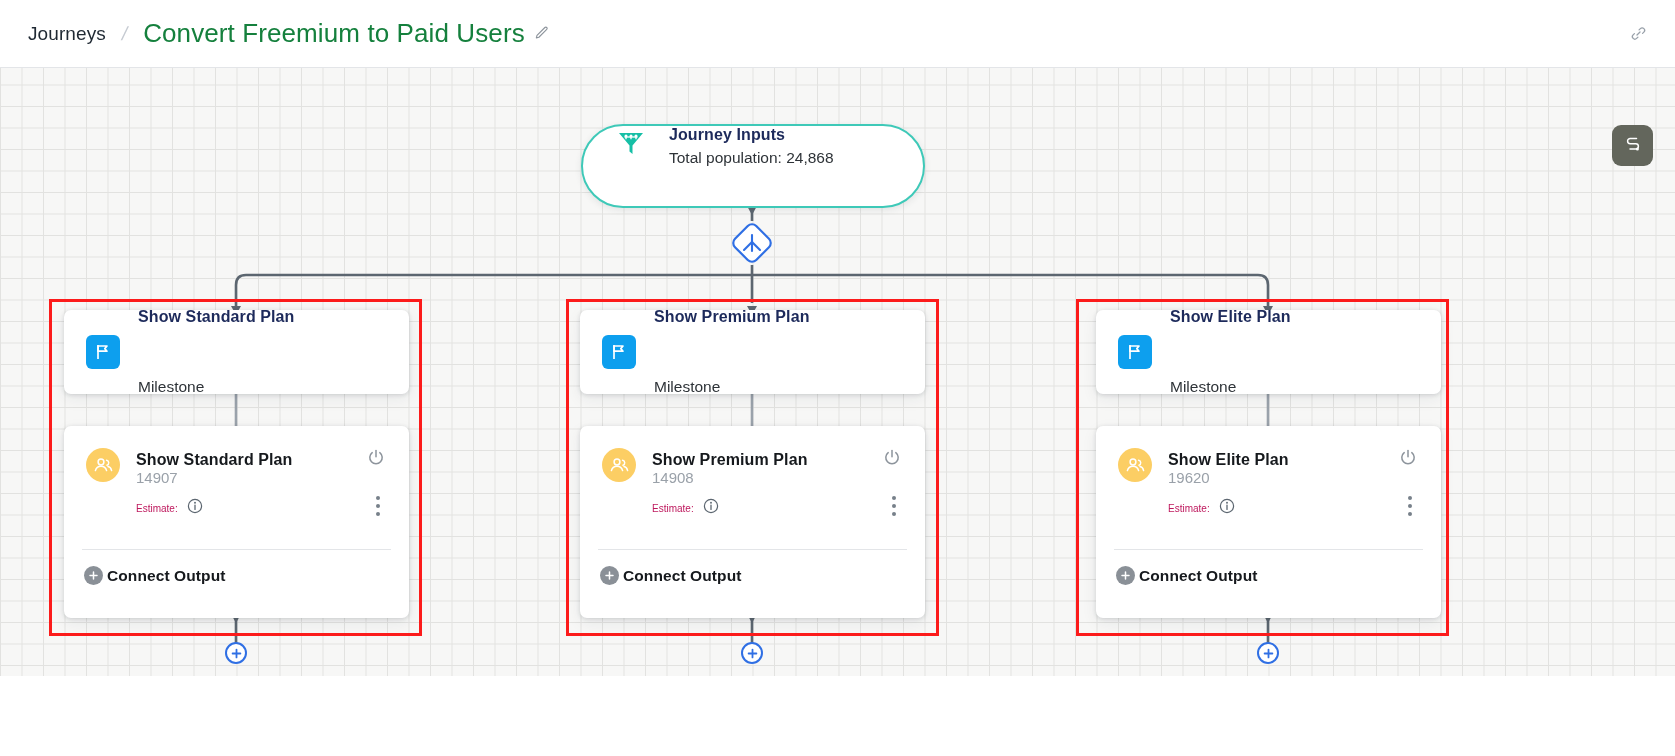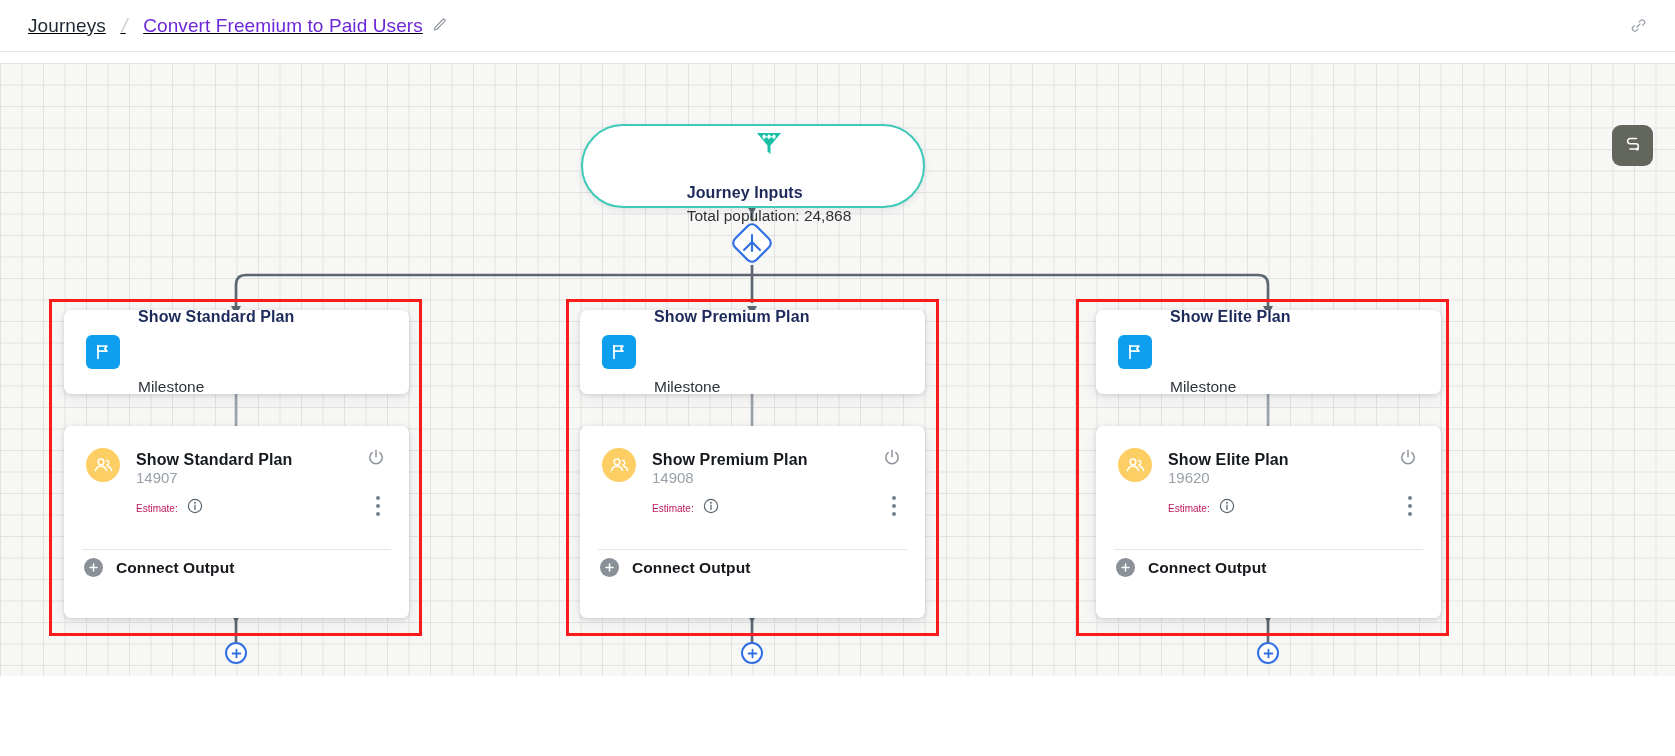--- a/index.html
+++ b/index.html
@@ -7,38 +7,37 @@
   html, body {
     width: 1675px; height: 756px;
     font-family: "Liberation Sans", sans-serif;
     background: #ffffff;
     overflow: hidden;
   }
 
   
   .header {
     position: absolute; top: 0; left: 0;
-    width: 1675px; height: 52px;
+    width: 1675px; height: 68px;
     background: #ffffff;
     border-bottom: 1px solid #e3e5e8;
     display: flex; align-items: center;
     padding: 0 28px;
     z-index: 40;
-    text-decoration: underline;
   }
   .breadcrumb { display: flex; align-items: center; gap: 0; }
   .crumb-root {
     font-size: 19px; color: #1f2933; letter-spacing: .1px;
   }
   .crumb-sep {
     color: #c6cbd2; font-size: 19px;
     margin: 0 16px; transform: skewX(-12deg);
   }
   .crumb-current {
-    font-size: 19px; color: #6d28d9; letter-spacing: .1px;
+    font-size: 26px; color: #15803d; letter-spacing: .1px;
   }
   .edit-pencil {
     margin-left: 9px; display: inline-flex;
     align-items: center; cursor: pointer;
   }
   .header-spacer { flex: 1; }
   .link-icon { display: inline-flex; align-items: center; cursor: pointer; }
 
   
   .canvas {
@@ -60,25 +59,24 @@
   
   .wires { position: absolute; inset: 0; width: 1675px; height: 693px; }
 
   
   .journey-inputs {
     position: absolute; left: 581px; top: 61px;
     width: 344px; height: 84px;
     background: #ffffff;
     border: 2px solid #3ec9b8;
     border-radius: 42px;
-    display: flex; align-items: center;
+    display: flex; 
     padding-left: 32px; gap: 22px;
     box-shadow: 0 2px 7px rgba(40,50,60,.10);
     cursor: pointer;
-    flex-direction: column;
   }
   .ji-text { display: flex; flex-direction: column; gap: 5px; }
   .ji-title {
     font-size: 16px; font-weight: bold; color: #1d2a5b;
     letter-spacing: .1px;
   }
   .ji-sub { font-size: 15.5px; color: #2e3338; }
 
   
   .split-node {
@@ -159,22 +157,22 @@
   }
   .ac-kebab i {
     width: 4px; height: 4px; border-radius: 50%;
     background: #77808a; display: block;
   }
   .ac-divider {
     position: absolute; left: 18px; top: 123px;
     width: 309px; height: 1px; background: #e3e5e8;
   }
   .ac-connect {
-    position: absolute; left: 20px; top: 132px;
-    display: flex; align-items: center; gap: 13px; cursor: pointer;
+    position: absolute; left: 20px; top: 140px;
+    display: flex; align-items: center; gap: 4px; cursor: pointer;
   }
   .connect-plus {
     width: 19px; height: 19px; border-radius: 50%;
     background: #8a9097;
     display: flex; align-items: center; justify-content: center;
     flex: 0 0 auto;
   }
   .connect-label {
     font-size: 15.5px; font-weight: bold; color: #16191d;
     letter-spacing: .1px;

